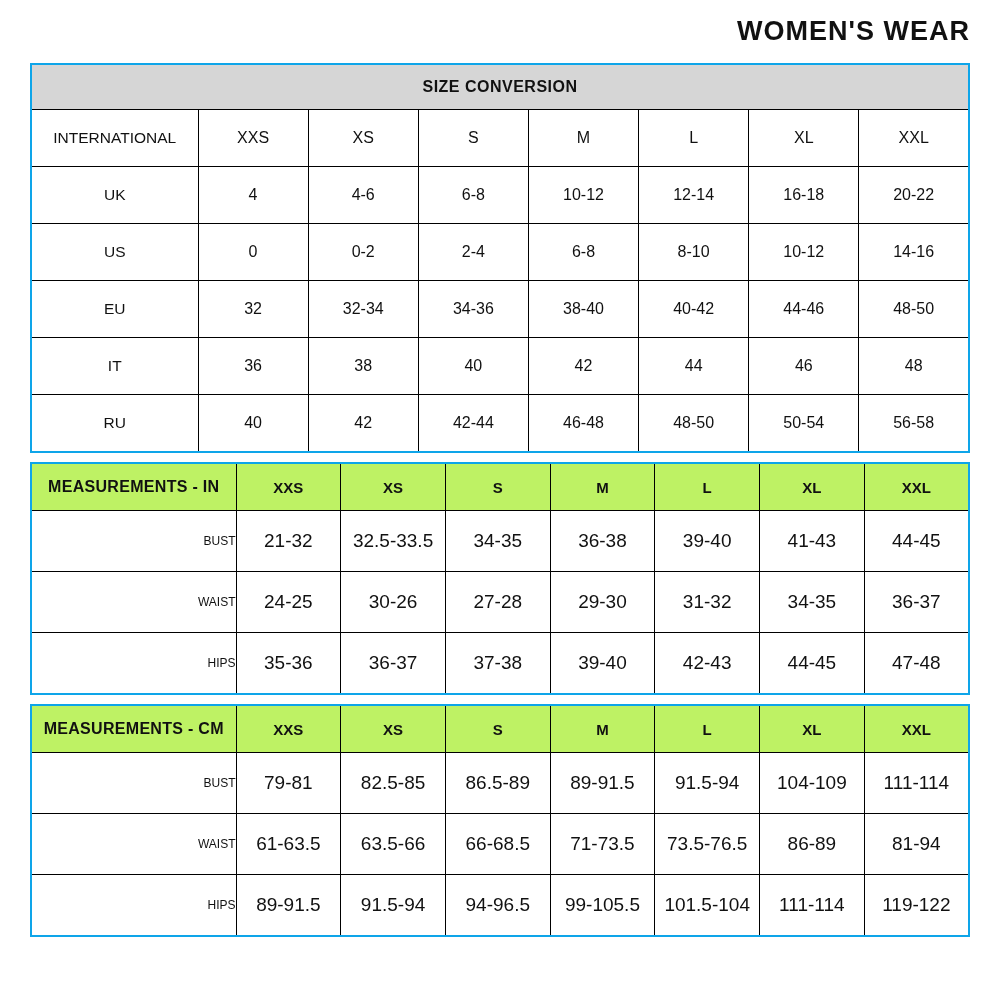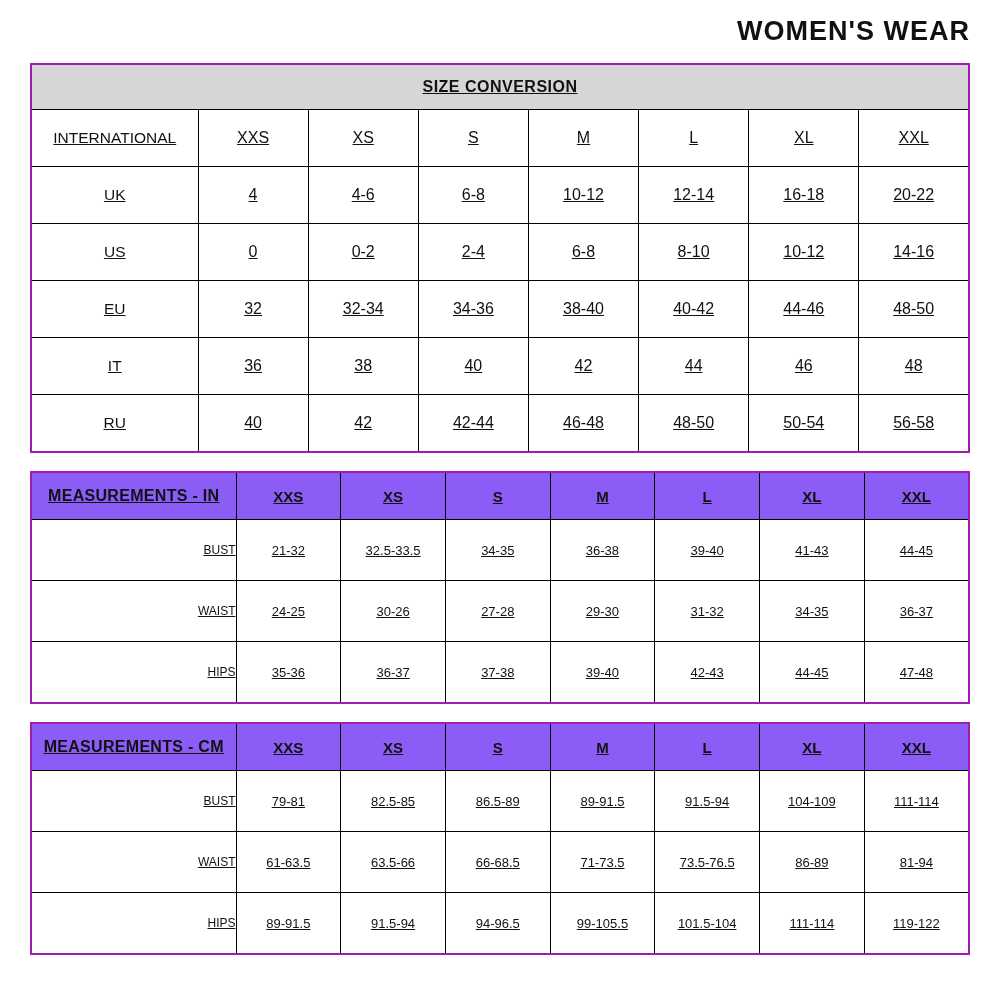--- a/index.html
+++ b/index.html
@@ -19,23 +19,22 @@
     text-align: right;
     font-size: 27px;
     font-weight: bold;
     letter-spacing: 1px;
     margin: 4px 0 16px 0;
   }
   table.tbl {
     border-collapse: collapse;
     width: 100%;
     table-layout: fixed;
-    border: 2px solid #a21caf;
-    margin-bottom: 18px;
-    text-decoration: underline;
+    border: 2px solid #0ea5e9;
+    margin-bottom: 9px;
   }
   table.tbl td, table.tbl th {
     border: 1.5px solid #000000;
     text-align: center;
     vertical-align: middle;
     padding: 0;
     overflow: hidden;
   }
   
   #size-table .span-header {
@@ -47,32 +46,32 @@
   }
   #size-table td {
     height: 56px;
     font-size: 16px;
   }
   #size-table td.row-label {
     font-size: 15.5px;
   }
   
   .meas th {
-    background: #8b5cf6;
+    background: #bef264;
     font-weight: bold;
     font-size: 15px;
     height: 46px;
   }
   .meas th.row-label {
     font-size: 16px;
     letter-spacing: 0.3px;
   }
   .meas td {
     height: 60px;
-    font-size: 13px;
+    font-size: 19px;
   }
   .meas td.row-label {
     font-size: 12px;
     text-align: right;
   }
 </style>
 </head>
 <body>
 
 <div class="page-title">WOMEN'S WEAR</div>

